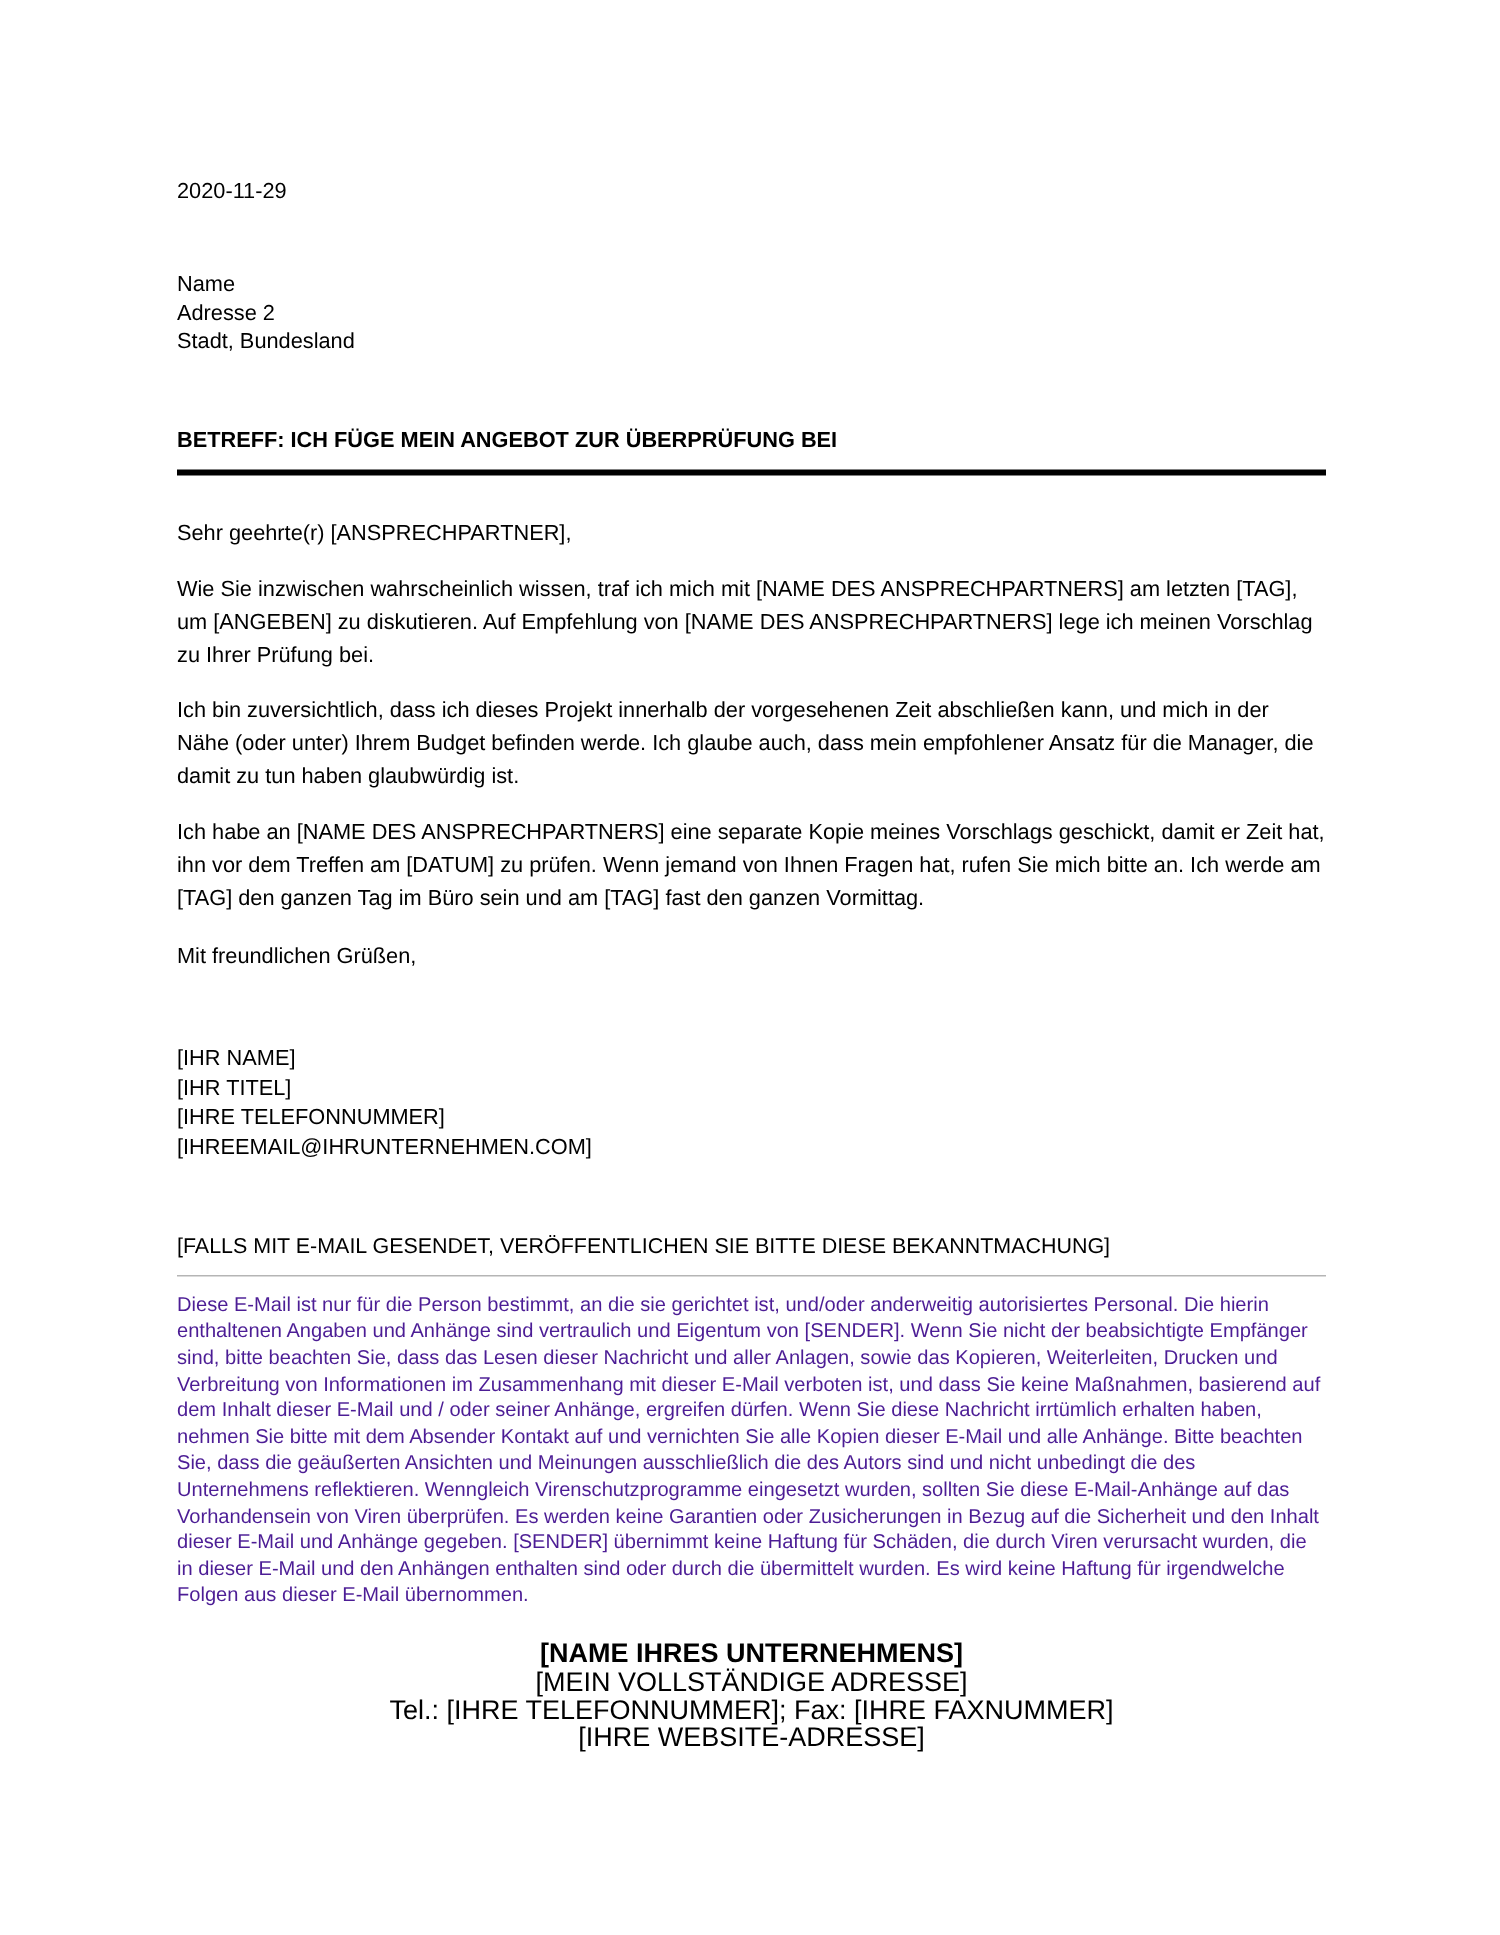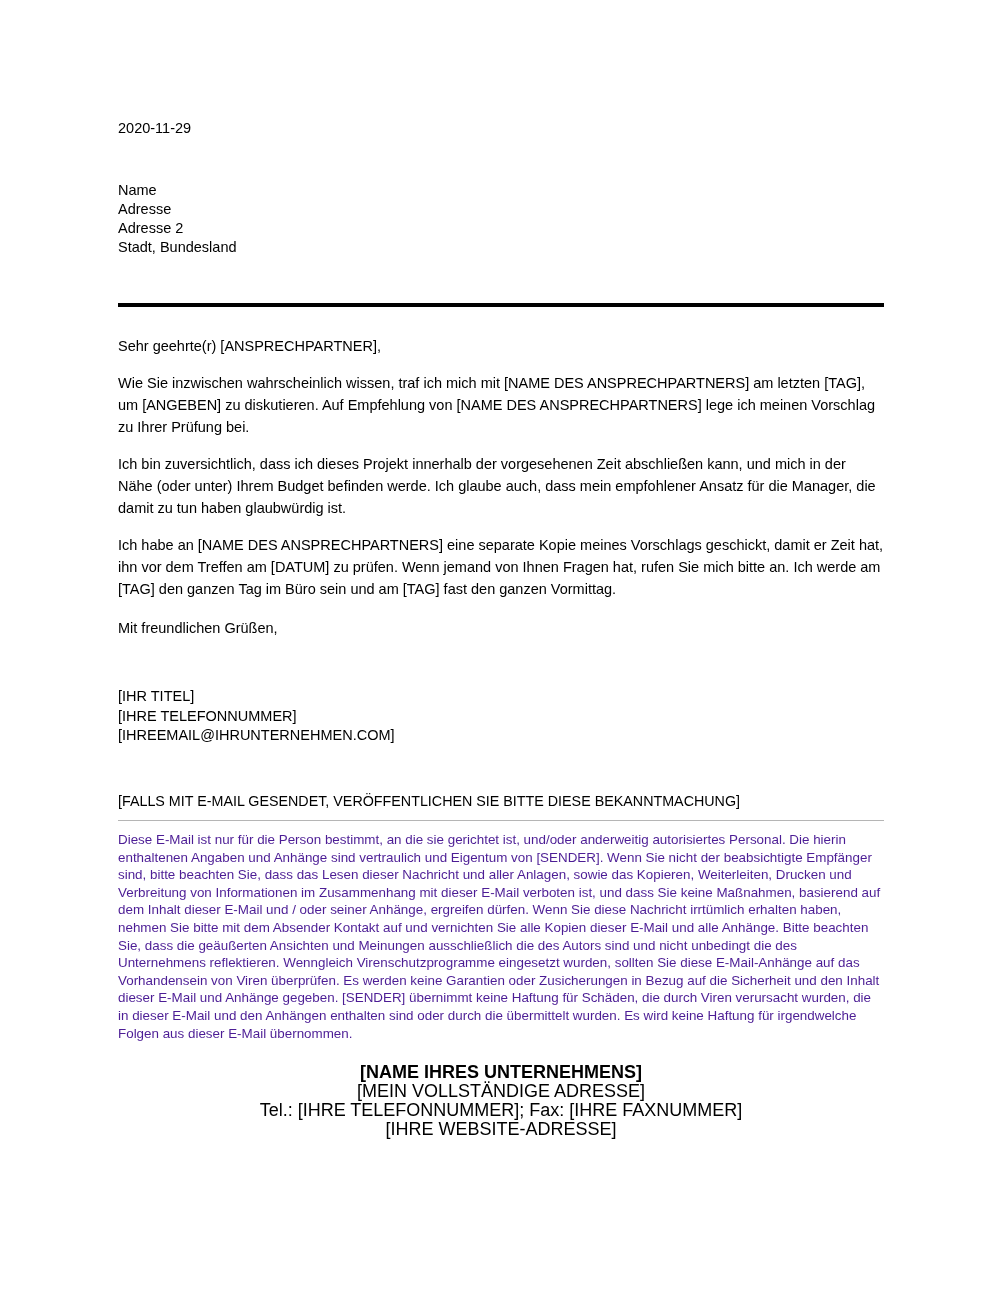--- a/index.html
+++ b/index.html
@@ -83,40 +83,41 @@
 </style>
 </head>
 <body>
 
 <div class="page">
 
   <div class="date-line">2020-11-29</div>
 
   <div class="recipient-block">
       <div>Name</div>
-      <div>Adresse</div>
       <div>Adresse 2</div>
       <div>Stadt, Bundesland</div>
     </div>
 
   <div class="subject-block">
+    <div class="subject-heading">BETREFF: ICH FÜGE MEIN ANGEBOT ZUR ÜBERPRÜFUNG BEI</div>
     <div class="rule-thick"></div>
   </div>
 
   <div class="salutation">Sehr geehrte(r) [ANSPRECHPARTNER],</div>
 
   <p class="body-paragraph">Wie Sie inzwischen wahrscheinlich wissen, traf ich mich mit [NAME DES ANSPRECHPARTNERS] am letzten [TAG], um [ANGEBEN] zu diskutieren. Auf Empfehlung von [NAME DES ANSPRECHPARTNERS] lege ich meinen Vorschlag zu Ihrer Prüfung bei.</p>
 
   <p class="body-paragraph">Ich bin zuversichtlich, dass ich dieses Projekt innerhalb der vorgesehenen Zeit abschließen kann, und mich in der Nähe (oder unter) Ihrem Budget befinden werde. Ich glaube auch, dass mein empfohlener Ansatz für die Manager, die damit zu tun haben glaubwürdig ist.</p>
 
   <p class="body-paragraph">Ich habe an [NAME DES ANSPRECHPARTNERS] eine separate Kopie meines Vorschlags geschickt, damit er Zeit hat, ihn vor dem Treffen am [DATUM] zu prüfen. Wenn jemand von Ihnen Fragen hat, rufen Sie mich bitte an. Ich werde am [TAG] den ganzen Tag im Büro sein und am [TAG] fast den ganzen Vormittag.</p>
 
   <div class="closing">Mit freundlichen Grüßen,</div>
 
   <div class="signature-block">
+      <div>[IHR NAME]</div>
       <div>[IHR TITEL]</div>
       <div>[IHRE TELEFONNUMMER]</div>
       <div>[IHREEMAIL@IHRUNTERNEHMEN.COM]</div>
     </div>
 
   <div class="email-notice">[FALLS MIT E-MAIL GESENDET, VERÖFFENTLICHEN SIE BITTE DIESE BEKANNTMACHUNG]</div>
 
   <div class="rule-thin"></div>
 
   <div class="disclaimer">Diese E-Mail ist nur für die Person bestimmt, an die sie gerichtet ist, und/oder anderweitig autorisiertes Personal. Die hierin enthaltenen Angaben und Anhänge sind vertraulich und Eigentum von [SENDER]. Wenn Sie nicht der beabsichtigte Empfänger sind, bitte beachten Sie, dass das Lesen dieser Nachricht und aller Anlagen, sowie das Kopieren, Weiterleiten, Drucken und Verbreitung von Informationen im Zusammenhang mit dieser E-Mail verboten ist, und dass Sie keine Maßnahmen, basierend auf dem Inhalt dieser E-Mail und / oder seiner Anhänge, ergreifen dürfen. Wenn Sie diese Nachricht irrtümlich erhalten haben, nehmen Sie bitte mit dem Absender Kontakt auf und vernichten Sie alle Kopien dieser E-Mail und alle Anhänge. Bitte beachten Sie, dass die geäußerten Ansichten und Meinungen ausschließlich die des Autors sind und nicht unbedingt die des Unternehmens reflektieren. Wenngleich Virenschutzprogramme eingesetzt wurden, sollten Sie diese E-Mail-Anhänge auf das Vorhandensein von Viren überprüfen. Es werden keine Garantien oder Zusicherungen in Bezug auf die Sicherheit und den Inhalt dieser E-Mail und Anhänge gegeben. [SENDER] übernimmt keine Haftung für Schäden, die durch Viren verursacht wurden, die in dieser E-Mail und den Anhängen enthalten sind oder durch die übermittelt wurden. Es wird keine Haftung für irgendwelche Folgen aus dieser E-Mail übernommen.</div>

